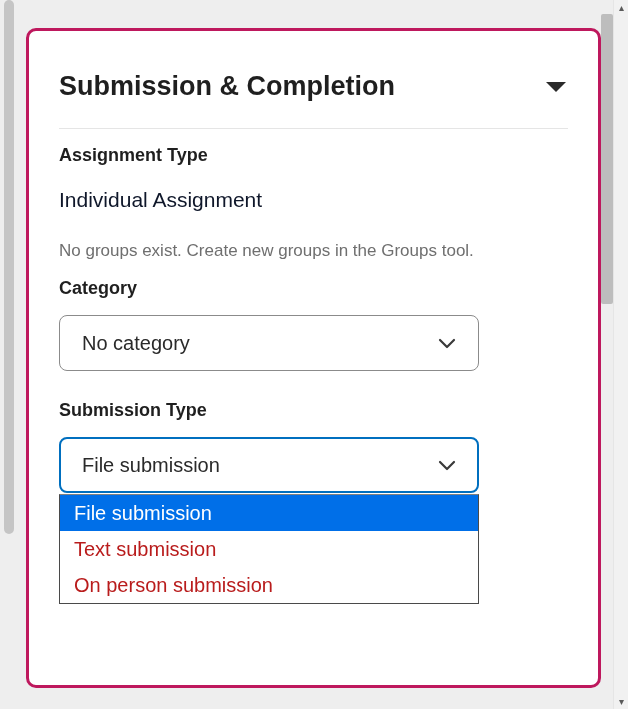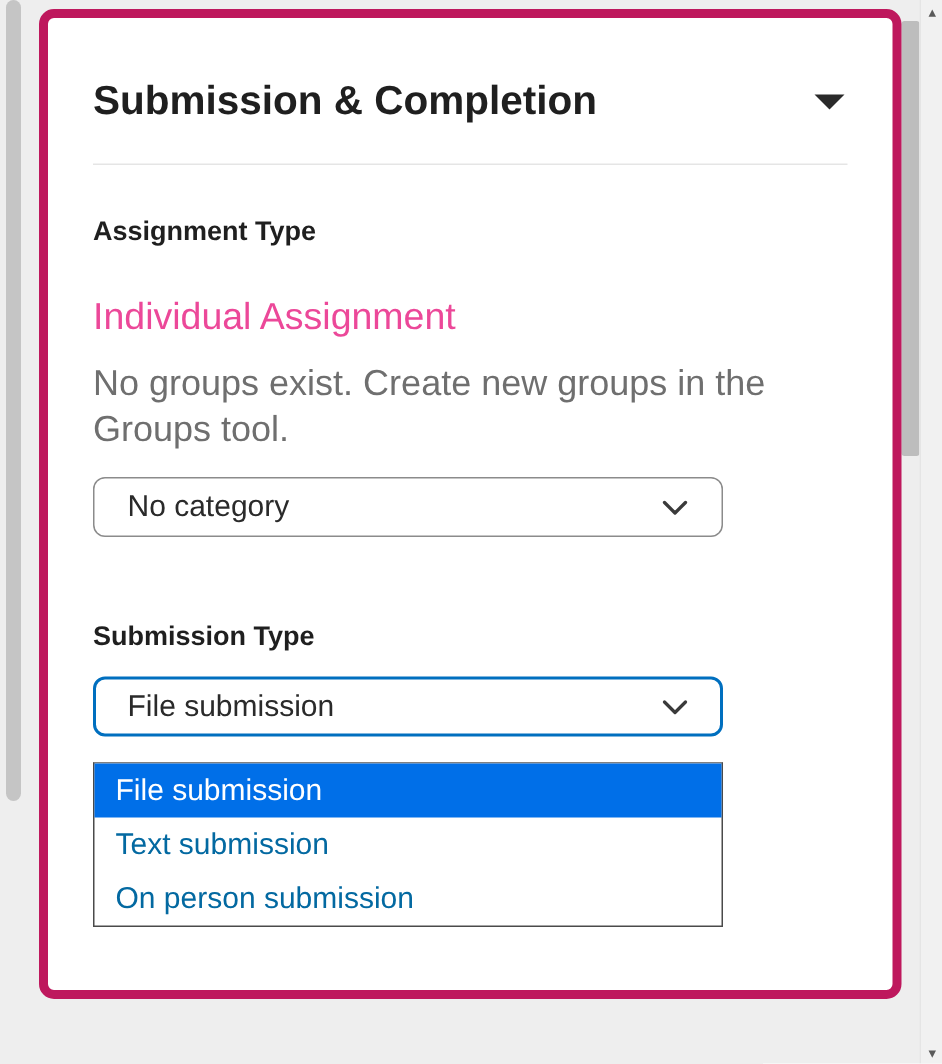--- a/index.html
+++ b/index.html
@@ -51,26 +51,26 @@
     top: 14px;
     width: 12px;
     height: 290px;
     background: #bdbdbd;
     border-radius: 2px;
   }
 
   .panel {
     position: absolute;
     left: 26px;
-    top: 6px;
+    top: 28px;
     width: 575px;
     height: 660px;
     background: #ffffff;
     border-radius: 10px;
-    border: 6px solid #be185d;
+    border: 3px solid #be185d;
     padding: 40px 30px 30px 30px;
   }
 
   .panel-header {
     display: flex;
     justify-content: space-between;
     align-items: center;
   }
   .panel-title {
     font-size: 27px;
@@ -82,43 +82,43 @@
   .divider {
     margin-top: 26px;
     border: none;
     border-top: 1px solid #e5e5e5;
   }
 
   .section-label {
     font-size: 18px;
     font-weight: 700;
     color: #1f1f1f;
-    margin-top: 34px;
+    margin-top: 16px;
   }
 
   .type-value {
-    font-size: 25px;
-    color: #ec4899;
-    margin-top: 32px;
+    font-size: 21px;
+    color: #0f172a;
+    margin-top: 22px;
   }
 
   .help-text {
-    font-size: 24px;
+    font-size: 17px;
     color: #6f6f6f;
-    margin-top: 14px;
+    margin-top: 28px;
     line-height: 1.3;
   }
 
   .select-wrap {
     margin-top: 16px;
     position: relative;
   }
   .select-box {
     width: 420px;
-    height: 40px;
+    height: 56px;
     border: 1px solid #8b8b8b;
     border-radius: 8px;
     background: #ffffff;
     display: flex;
     align-items: center;
     justify-content: space-between;
     padding: 0 22px;
     cursor: pointer;
   }
   .select-box.focused {
@@ -137,21 +137,21 @@
     top: 57px;
     width: 420px;
     background: #ffffff;
     border: 1px solid #4a4a4a;
     border-top: 1px solid #808080;
     z-index: 10;
   }
   .dropdown-option {
     padding: 4px 14px 3px 14px;
     font-size: 20px;
-    color: #0369a1;
+    color: #b91c1c;
     cursor: pointer;
     line-height: 1.45;
   }
   .dropdown-option.selected {
     background: #006fe8;
     color: #ffffff;
   }
 </style>
 </head>
 <body>
@@ -177,32 +177,33 @@
           </svg>
       </span>
     </div>
 
     <hr class="divider">
 
     <div class="section-label">Assignment Type</div>
     <div class="type-value">Individual Assignment</div>
     <div class="help-text">No groups exist. Create new groups in the Groups tool.</div>
 
+    <div class="section-label">Category</div>
     <div class="select-wrap">
       <div class="select-box">
         <span class="select-value">No category</span>
         <span class="chevron">
           <svg width="18" height="11" viewBox="0 0 18 11">
               <polyline points="2,2 9,9 16,2" fill="none" stroke="#3a3a3a" stroke-width="2.2" stroke-linecap="round" stroke-linejoin="round"></polyline>
             </svg>
         </span>
       </div>
     </div>
 
-    <div class="section-label" style="margin-top:56px">Submission Type</div>
+    <div class="section-label" style="margin-top:29px">Submission Type</div>
     <div class="select-wrap">
       <div class="select-box focused">
         <span class="select-value">File submission</span>
         <span class="chevron">
           <svg width="18" height="11" viewBox="0 0 18 11">
               <polyline points="2,2 9,9 16,2" fill="none" stroke="#3a3a3a" stroke-width="2.2" stroke-linecap="round" stroke-linejoin="round"></polyline>
             </svg>
         </span>
       </div>
       <div class="dropdown">

